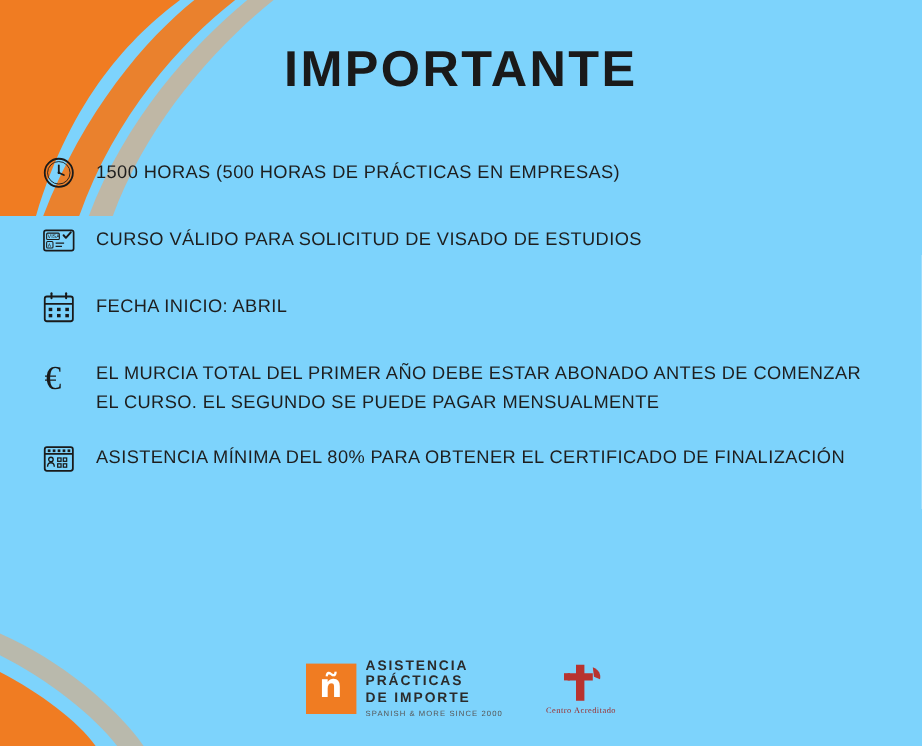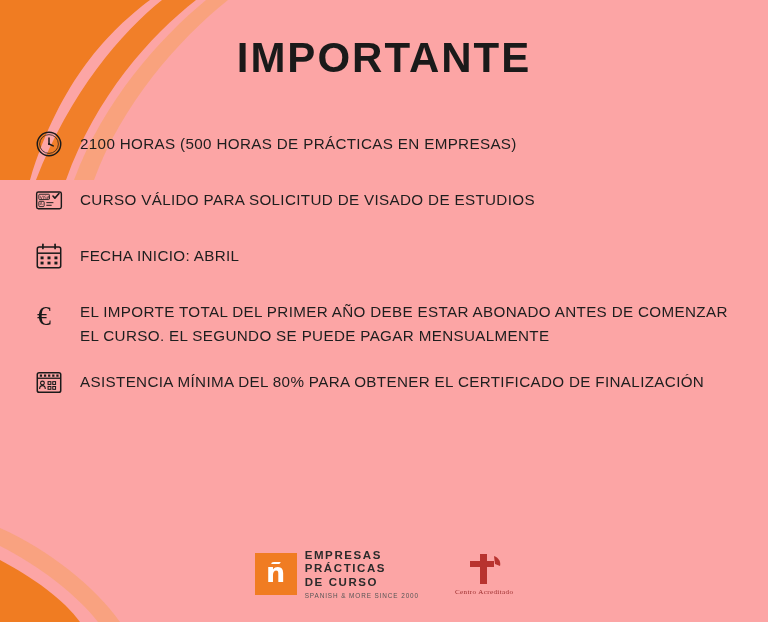--- a/index.html
+++ b/index.html
@@ -11,21 +11,21 @@
     height: 622px;
     background: #ffffff;
     font-family: "Liberation Sans", sans-serif;
     overflow: hidden;
     position: relative;
   }
   .slide {
     position: absolute;
     inset: 0;
     overflow: hidden;
-    background: #fca5a5;
+    background: #7dd3fc;
   }
 
   
   .swoosh-wrap {
     position: absolute;
     left: 0;
     top: 0;
     width: 230px;
     height: 180px;
     overflow: hidden;
@@ -192,21 +192,21 @@
     <div class="row">
       <div class="ico">
         <svg width="30" height="30" viewBox="0 0 32 32" aria-hidden="true">
           <circle cx="16" cy="16" r="12.5" fill="none" stroke="#1a1a1a" stroke-width="1.6"></circle>
           <circle cx="16" cy="16" r="10" fill="none" stroke="#1a1a1a" stroke-width="0.8"></circle>
           <line x1="16" y1="16" x2="16" y2="9.5" stroke="#1a1a1a" stroke-width="1.6" stroke-linecap="round"></line>
           <line x1="16" y1="16" x2="20.5" y2="18" stroke="#1a1a1a" stroke-width="1.6" stroke-linecap="round"></line>
           <circle cx="16" cy="16" r="1.1" fill="#1a1a1a"></circle>
         </svg>
       </div>
-      <div class="txt">2100 HORAS (500 HORAS DE PRÁCTICAS EN EMPRESAS)</div>
+      <div class="txt">1500 HORAS (500 HORAS DE PRÁCTICAS EN EMPRESAS)</div>
     </div>
 
     <div class="row">
       <div class="ico">
         <svg width="30" height="30" viewBox="0 0 34 32" aria-hidden="true">
           <rect x="3" y="7" width="28" height="19" rx="2" fill="none" stroke="#1a1a1a" stroke-width="1.6"></rect>
           <rect x="5.5" y="9.5" width="12" height="6" rx="1" fill="none" stroke="#1a1a1a" stroke-width="1"></rect>
           <text x="6.4" y="14.5" font-family="DejaVu Sans, sans-serif" font-size="5" fill="#1a1a1a">VISA</text>
           <rect x="5.5" y="17.5" width="6" height="6" rx="1" fill="none" stroke="#1a1a1a" stroke-width="1"></rect>
           <text x="6.6" y="22.2" font-family="DejaVu Sans, sans-serif" font-size="4.6" fill="#1a1a1a">A</text>
@@ -234,21 +234,21 @@
         </svg>
       </div>
       <div class="txt">FECHA INICIO: ABRIL</div>
     </div>
 
 
     <div class="row euro">
       <div class="ico">
         <span class="euro-glyph">€</span>
       </div>
-      <div class="txt">EL IMPORTE TOTAL DEL PRIMER AÑO DEBE ESTAR ABONADO ANTES DE COMENZAR EL CURSO. EL SEGUNDO SE PUEDE PAGAR MENSUALMENTE</div>
+      <div class="txt">EL MURCIA TOTAL DEL PRIMER AÑO DEBE ESTAR ABONADO ANTES DE COMENZAR EL CURSO. EL SEGUNDO SE PUEDE PAGAR MENSUALMENTE</div>
     </div>
 
     <div class="row">
       <div class="ico">
         <svg width="30" height="30" viewBox="0 0 32 32" aria-hidden="true">
           <rect x="3.5" y="6" width="25" height="21" rx="2" fill="none" stroke="#1a1a1a" stroke-width="1.6"></rect>
           <line x1="3.5" y1="12" x2="28.5" y2="12" stroke="#1a1a1a" stroke-width="1.4"></line>
           <rect x="6.2" y="8" width="2.4" height="2.4" fill="#1a1a1a"></rect>
           <rect x="10.6" y="8" width="2.4" height="2.4" fill="#1a1a1a"></rect>
           <rect x="15" y="8" width="2.4" height="2.4" fill="#1a1a1a"></rect>
@@ -265,23 +265,23 @@
       <div class="txt">ASISTENCIA MÍNIMA DEL 80% PARA OBTENER EL CERTIFICADO DE FINALIZACIÓN</div>
     </div>
 
   </div>
 
   <div class="footer">
 
     <div class="logo-ihm">
       <div class="logo-mark">ñ</div>
       <div class="logo-words">
-        <span>EMPRESAS</span>
+        <span>ASISTENCIA</span>
         <span>PRÁCTICAS</span>
-        <span>DE CURSO</span>
+        <span>DE IMPORTE</span>
         <span class="tag">SPANISH &amp; MORE SINCE 2000</span>
       </div>
     </div>
 
     <div class="logo-cert">
       <div class="cert-mark">
         <svg width="52" height="34" viewBox="0 0 52 34" aria-hidden="true">
           <path d="M22 2 h7 v7 h7 v6 h-7 v17 h-7 v-17 h-7 v-6 h7 z" fill="#B8332F"></path>
           <path d="M36 4 c5 2 7 6 6 10 l-5 -2 z" fill="#B8332F"></path>
           <rect x="12" y="9" width="5" height="6" fill="#B8332F"></rect>

